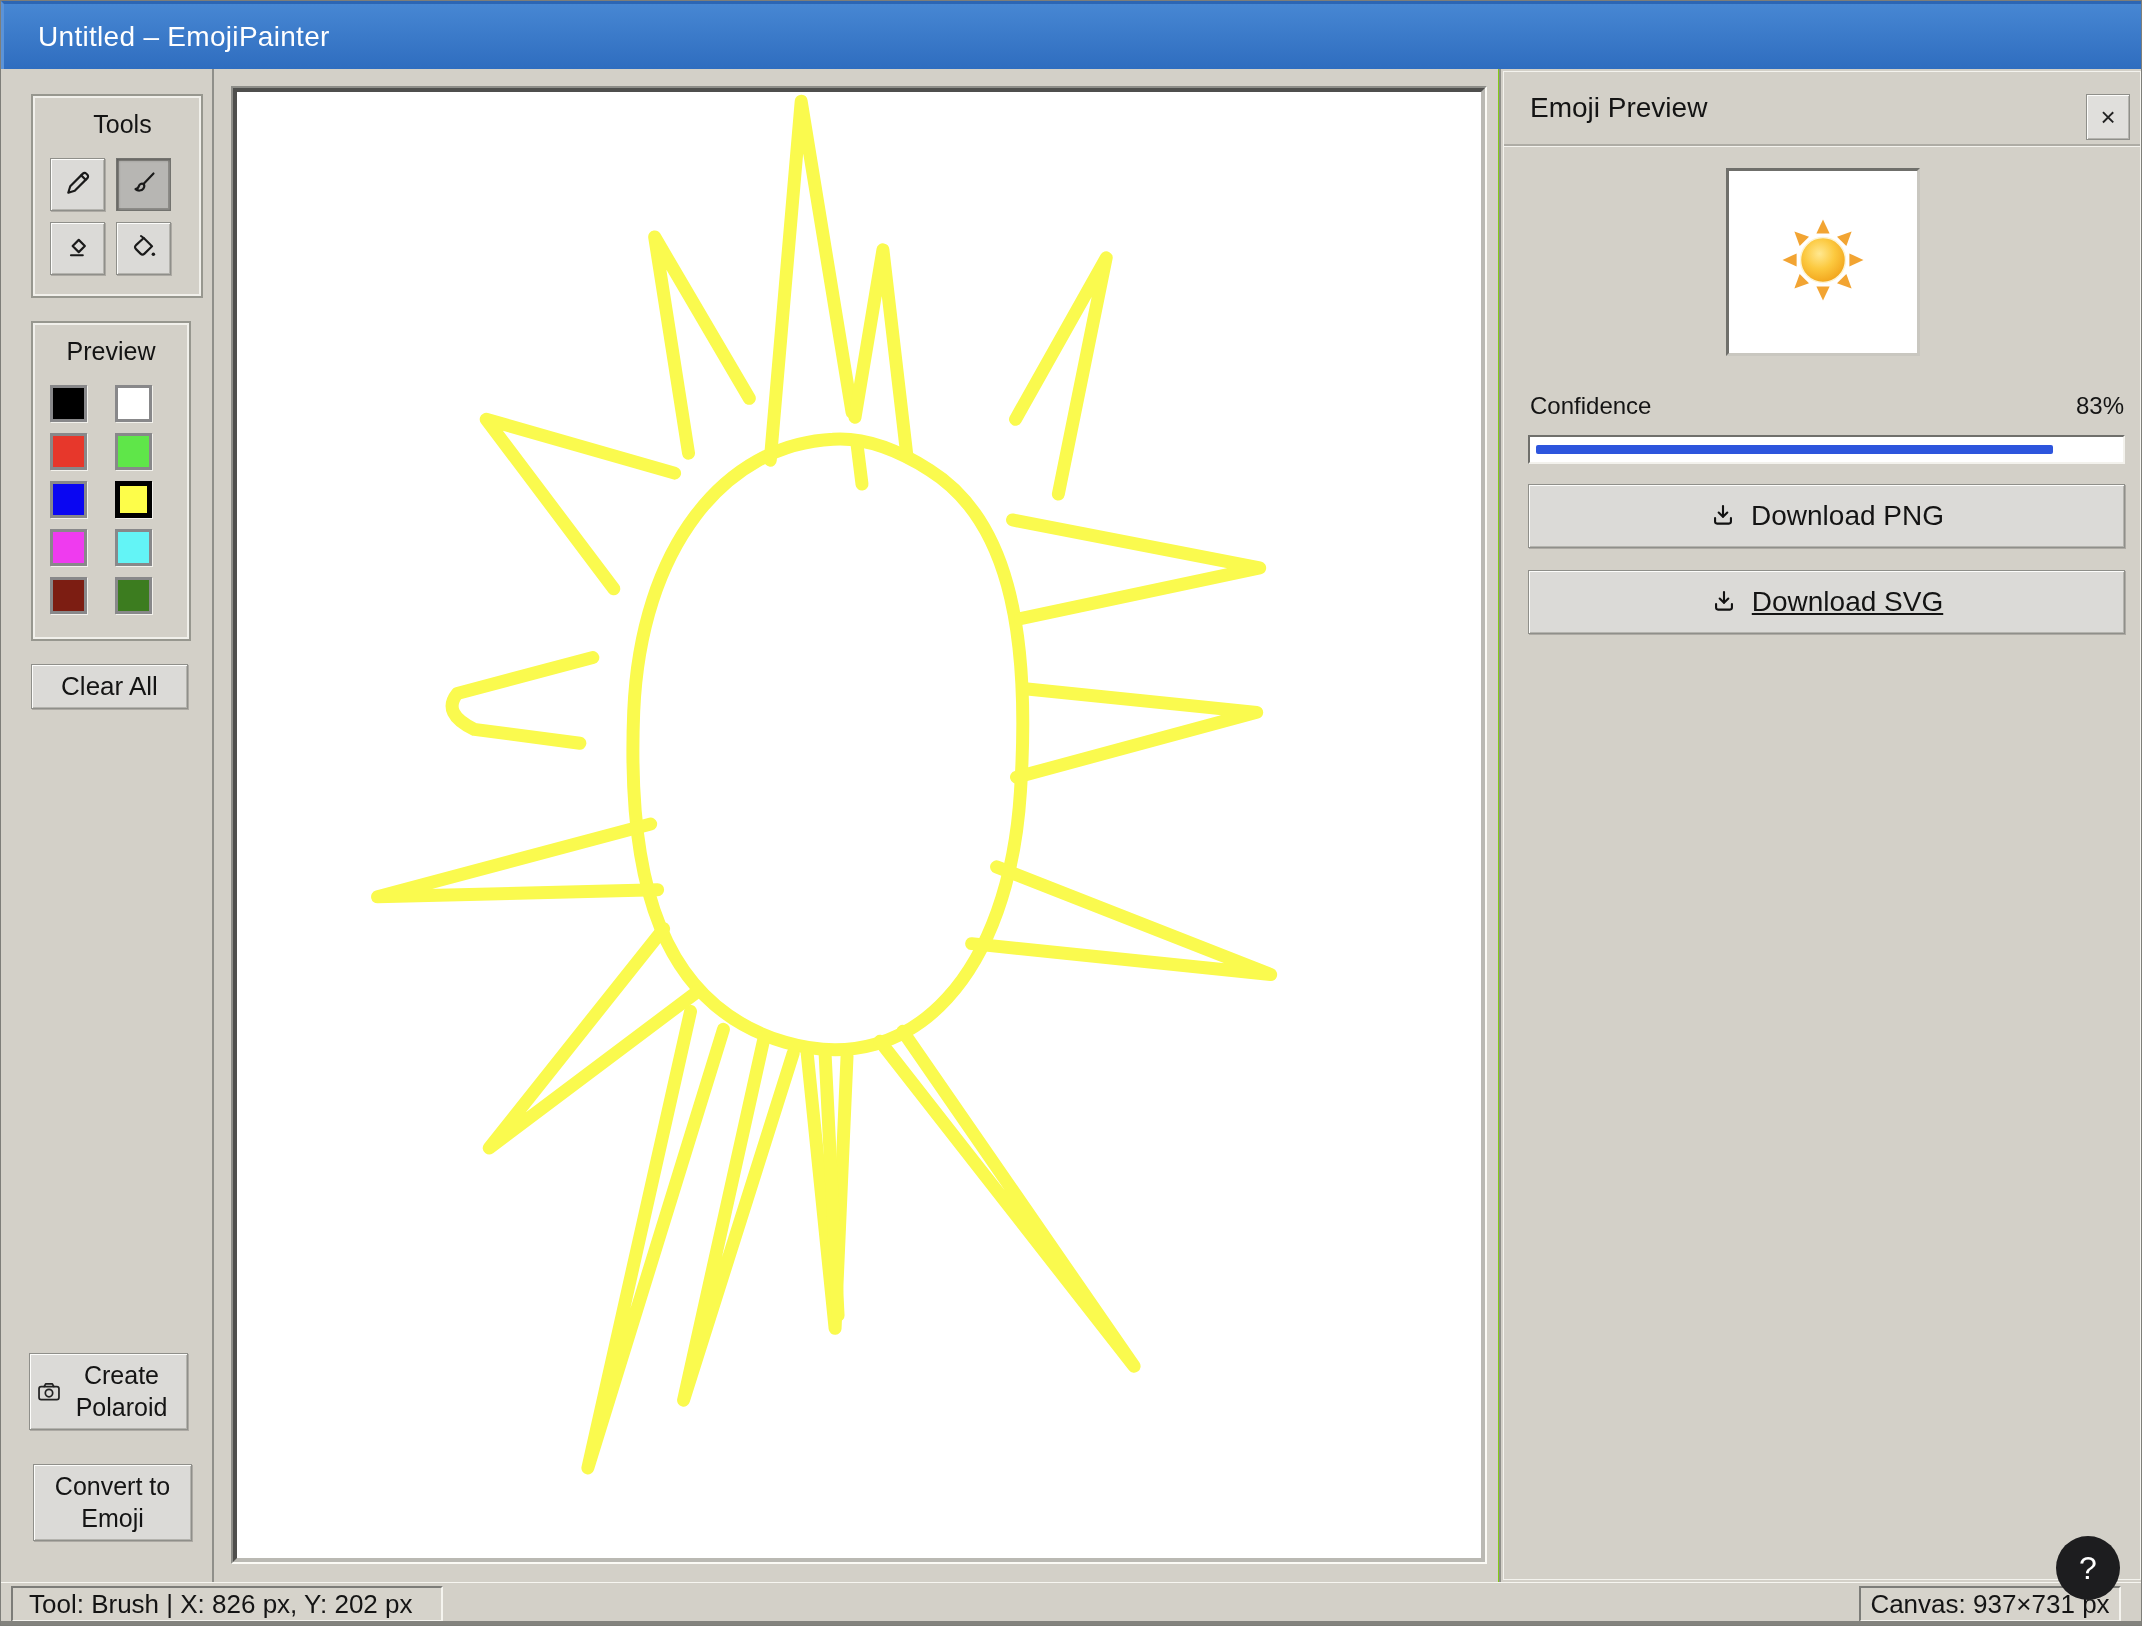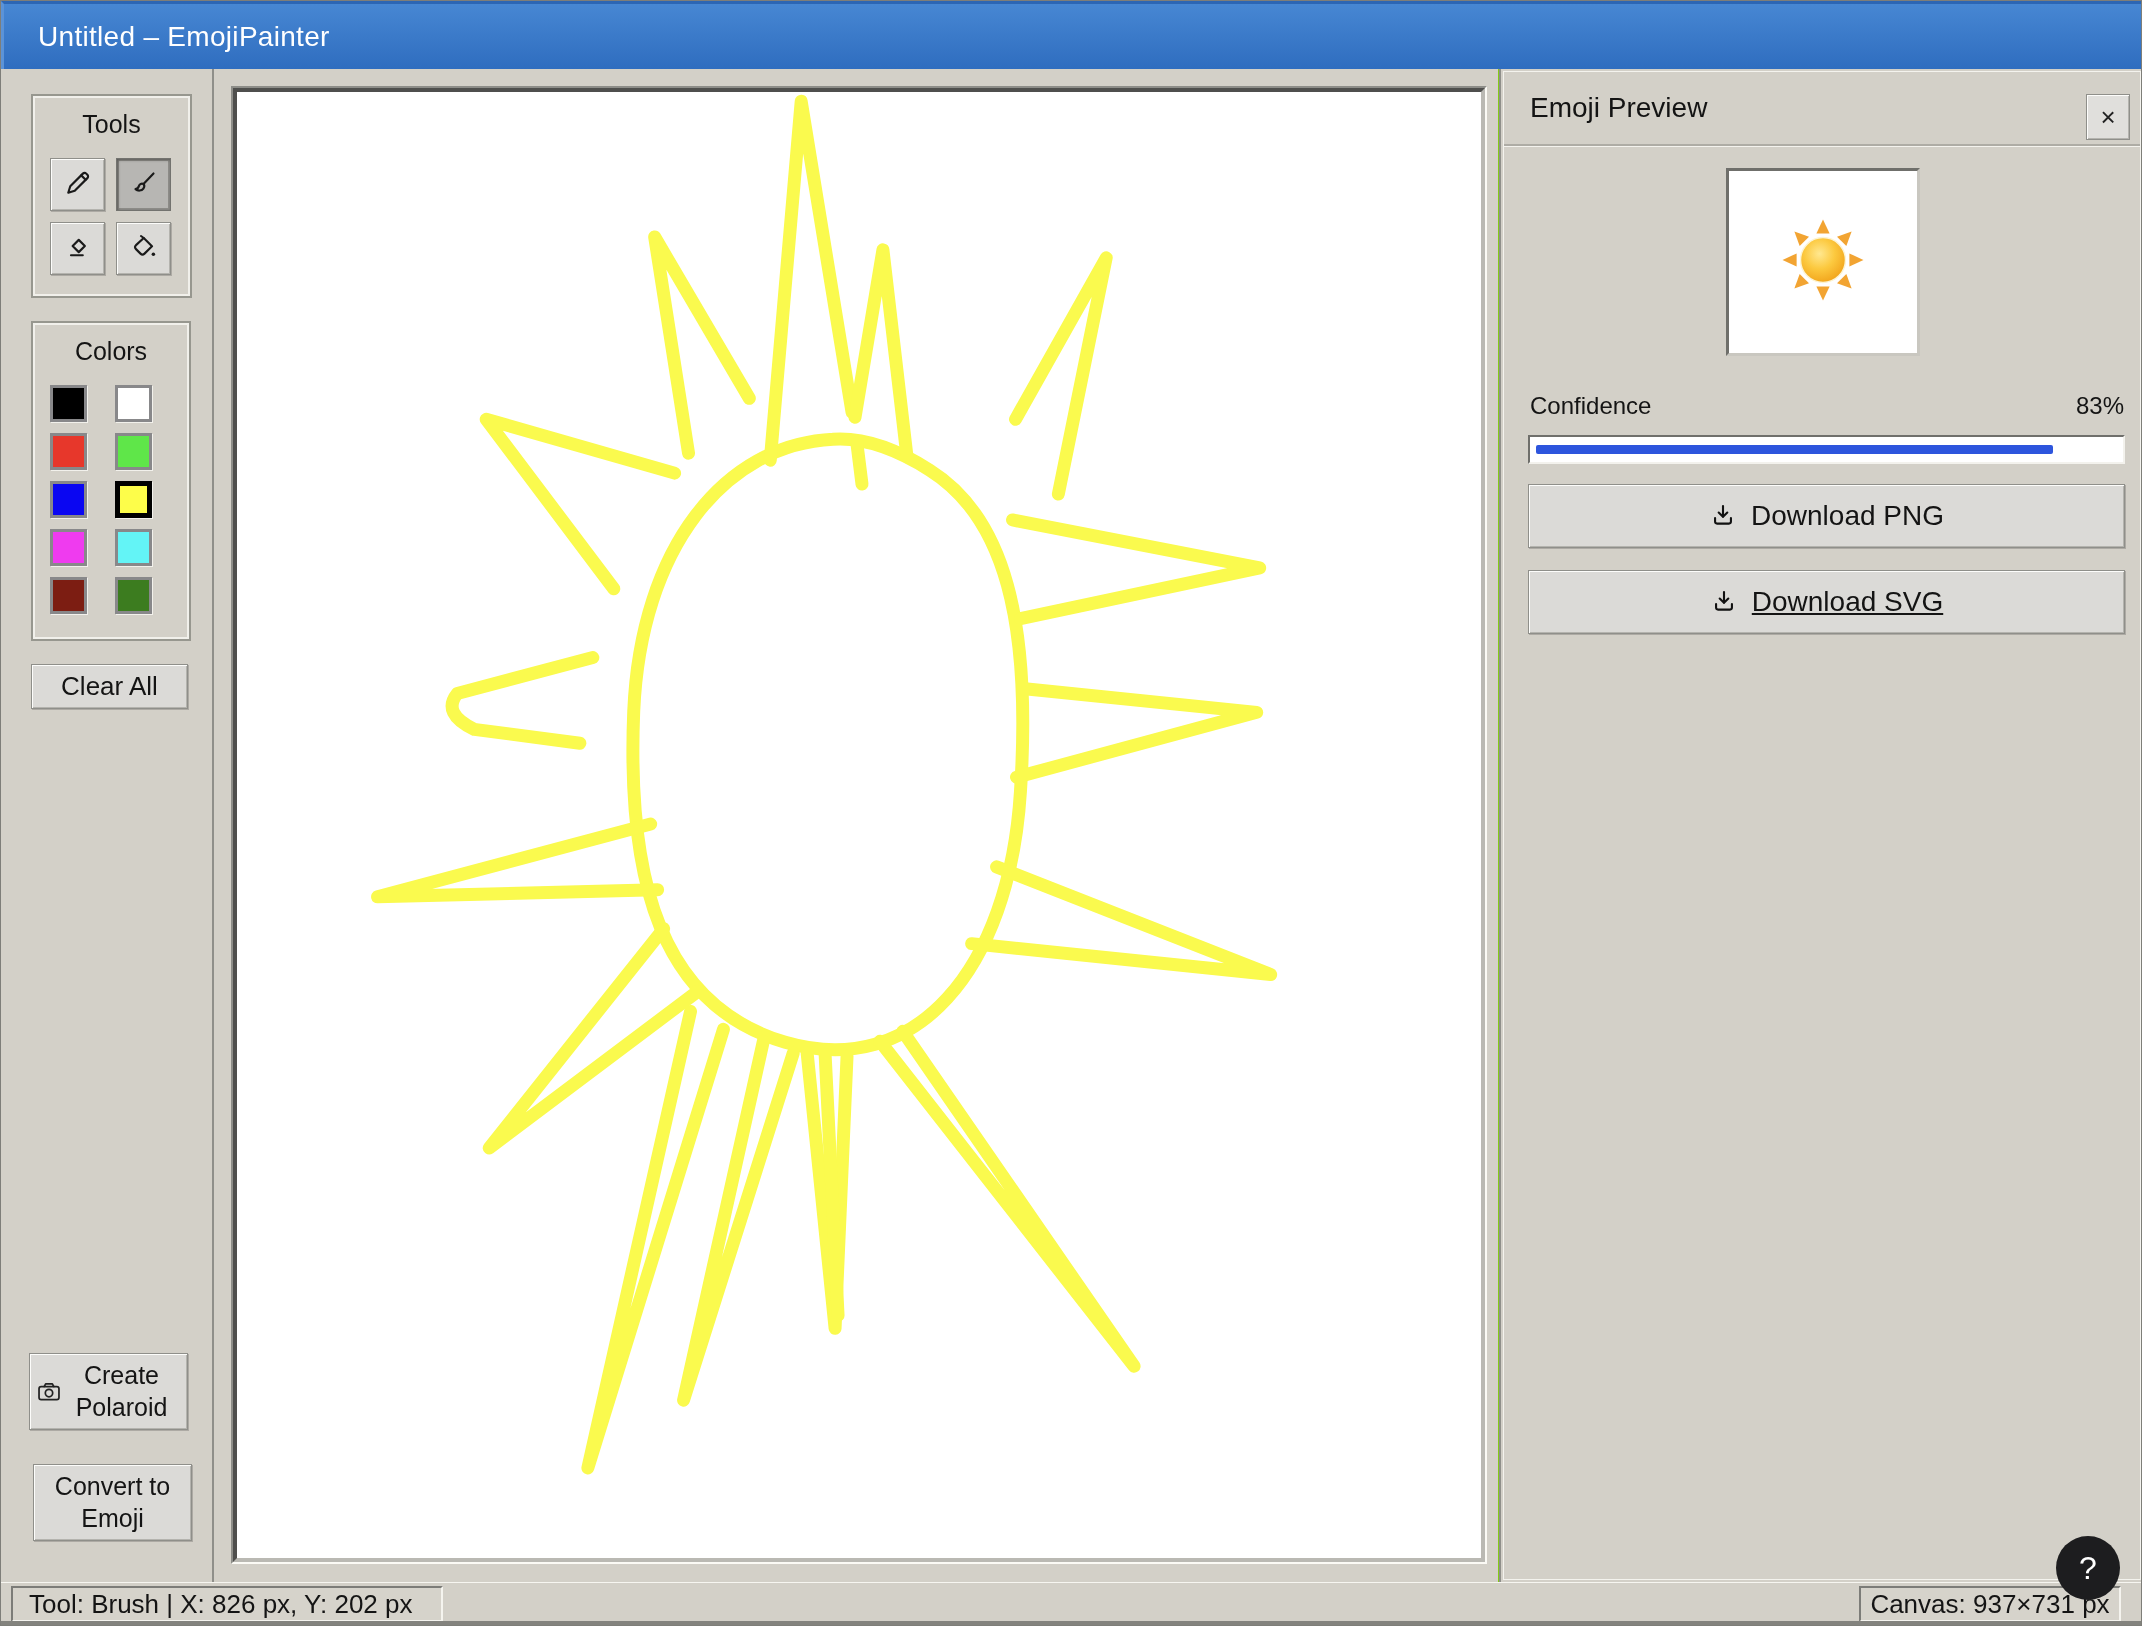--- a/index.html
+++ b/index.html
@@ -17,21 +17,21 @@
     box-sizing:border-box;display:flex;align-items:center;
   }
   .titlebar .title{color:#fff;font-size:28px;font-weight:500;margin-left:34px;letter-spacing:.3px;}
   
   .sidebar{position:absolute;left:0;top:68px;width:211px;height:1513px;background:#d3d0c8;border-right:2px solid #8f8f8a;box-sizing:content-box;}
   .canvas-area{position:absolute;left:213px;top:68px;width:1284px;height:1513px;background:#d3d0c8;}
   .rpanel{position:absolute;left:1498px;top:68px;width:644px;height:1513px;background:#d3d0c8;border-left:2px solid #8f8f8a;box-sizing:border-box;}
   
   .groupbox{position:absolute;border:2px solid #97978f;box-shadow:inset 0 0 0 2px #f1f0eb;background:#d3d0c8;}
   .groupbox .gb-label{display:block;text-align:center;font-size:25px;margin-top:14px;}
-  .gb-tools{left:30px;top:25px;width:157px;height:200px;}
+  .gb-tools{left:30px;top:25px;width:157px;height:200px;padding-left:11px;}
   .gb-colors{left:30px;top:252px;width:156px;height:316px;}
   
   .tool-grid{position:absolute;left:17px;top:62px;width:124px;display:grid;grid-template-columns:55px 55px;grid-auto-rows:53px;gap:11px;}
   .tool-btn{
     background:#dbdad7;border:1px solid #8f8f8a;
     box-shadow:inset 1px 1px 0 #fdfdfb,inset -1px -1px 0 #b4b3ae,1px 1px 0 rgba(0,0,0,.18);
     display:flex;align-items:center;justify-content:center;cursor:default;
   }
   .tool-btn svg{width:30px;height:30px;stroke:#1a1a1a;fill:none;stroke-width:1.7;stroke-linecap:round;stroke-linejoin:round;}
   .tool-btn.selected{
@@ -150,21 +150,21 @@
                 <path d="M11.8 4.8l6.6 6.6-6 5.9a2.3 2.3 0 0 1-3.2 0l-3.6-3.6a2.3 2.3 0 0 1 0-3.2l6.2-5.7z"></path>
                 <path d="M9.6 3.2l2.2 1.6"></path>
                 <circle cx="19.5" cy="17.8" r="1.4" fill="#1a1a1a" stroke="none"></circle>
               </svg>
           </span>
         </div>
       </div>
     </div>
 
     <div class="groupbox gb-colors">
-      <span class="gb-label">Colors</span>
+      <span class="gb-label">Preview</span>
       <div class="color-grid">
           <div class="swatch" style="background: rgb(0, 0, 0);"></div>
           <div class="swatch" style="background: rgb(255, 255, 255);"></div>
           <div class="swatch" style="background: rgb(231, 55, 43);"></div>
           <div class="swatch" style="background: rgb(95, 230, 73);"></div>
           <div class="swatch" style="background: rgb(10, 6, 242);"></div>
           <div class="swatch selected" style="background: rgb(253, 253, 74);"></div>
           <div class="swatch" style="background: rgb(239, 59, 239);"></div>
           <div class="swatch" style="background: rgb(99, 244, 246);"></div>
           <div class="swatch" style="background: rgb(124, 29, 18);"></div>

